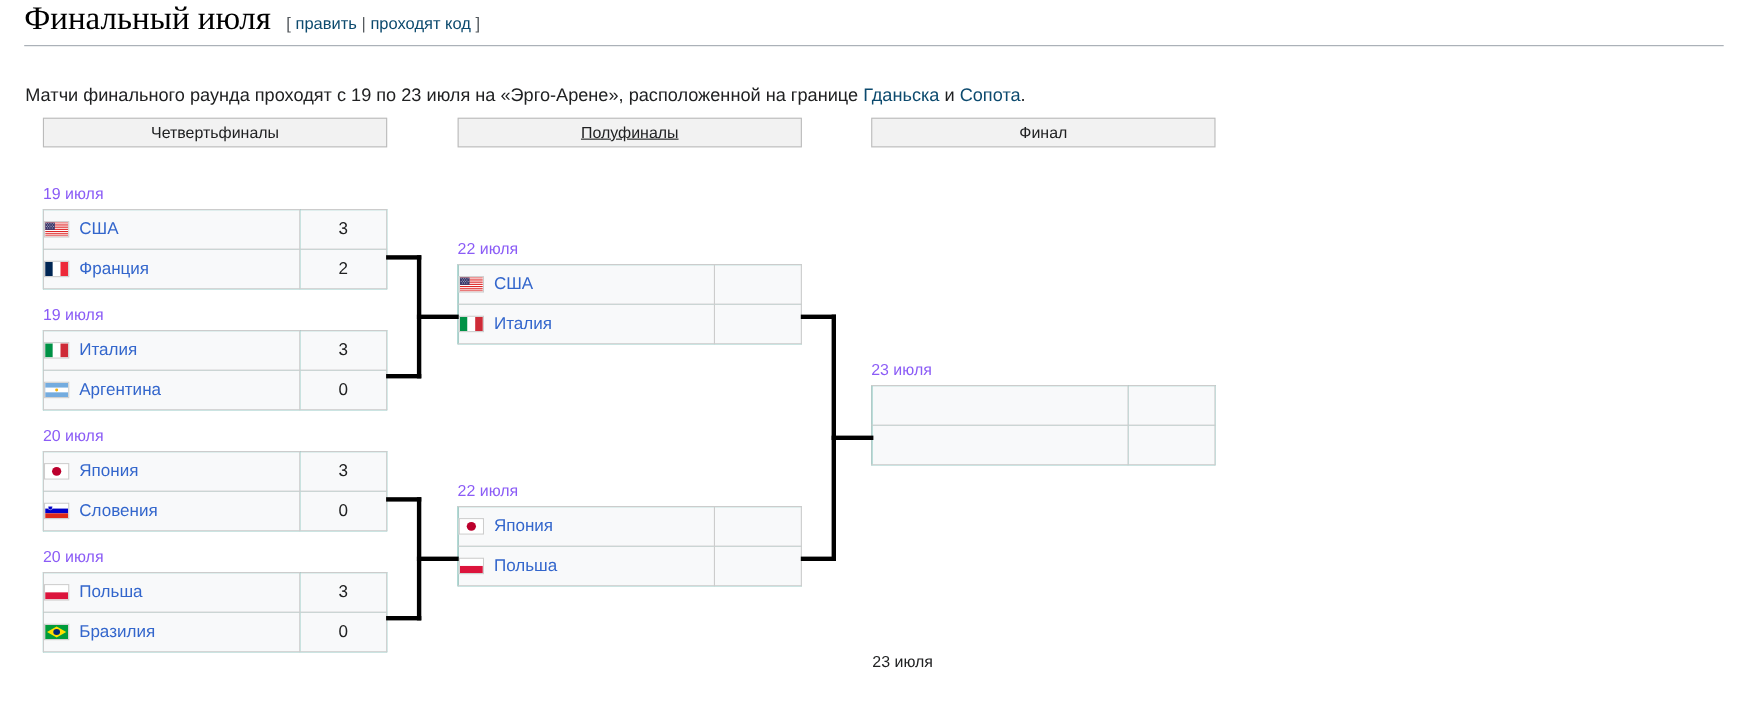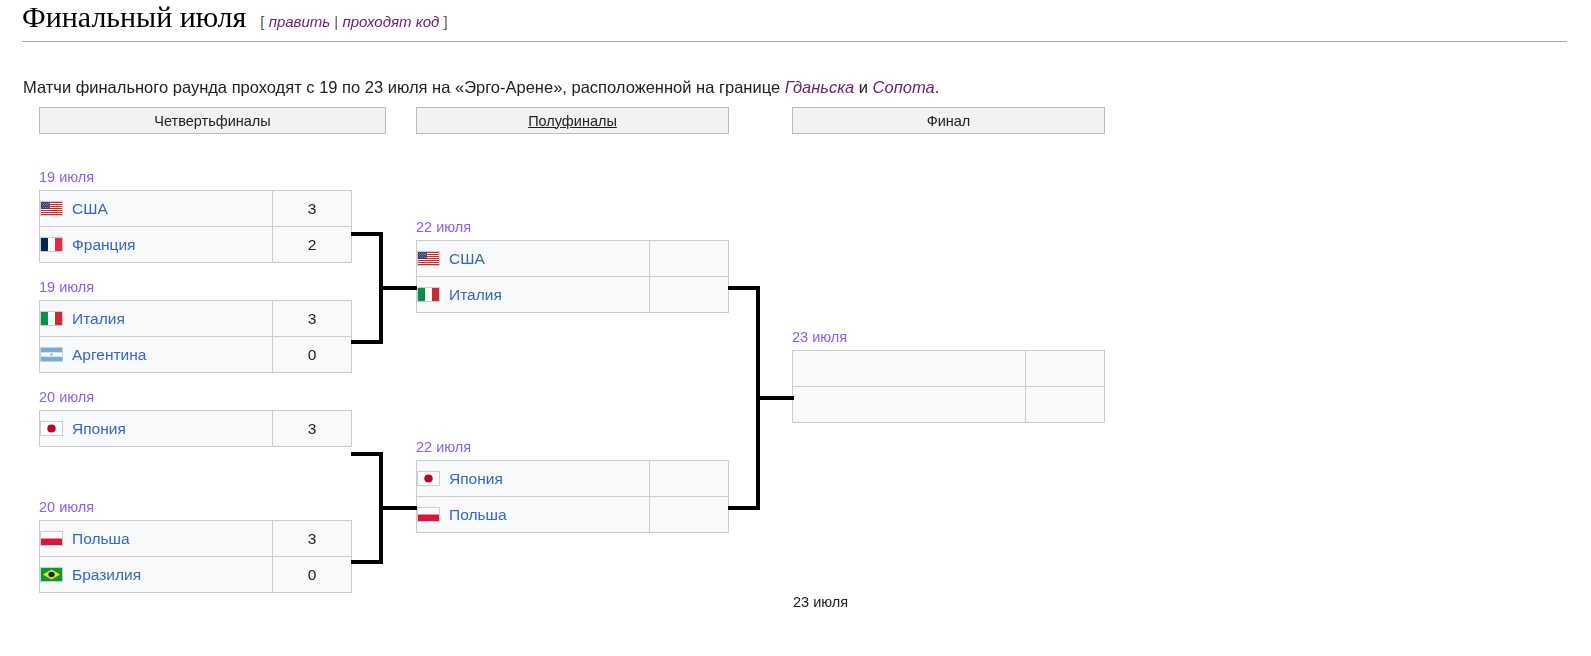--- a/index.html
+++ b/index.html
@@ -39,24 +39,23 @@
     white-space: nowrap;
   }
   #section-edit-links {
     font-size: 15px;
     color: #54595d;
     margin-left: 14px;
     white-space: nowrap;
   }
   #section-edit-links .brk { color: #54595d; }
   .wlink {
-    color: #701a75;
+    color: #0c4a6e;
     text-decoration: none;
     cursor: pointer;
-    font-style: italic;
   }
 
   
   #intro-paragraph {
     position: absolute;
     left: 23px;
     top: 58px;
     font-size: 16.5px;
     line-height: 1.5;
     color: #202122;
@@ -70,21 +69,21 @@
     height: 27px;
     background: #f2f2f2;
     border: 1px solid #bbbbbb;
     box-sizing: border-box;
     display: flex;
     align-items: center;
     justify-content: center;
     font-size: 14.5px;
     color: #202122;
   }
-  #round-header-0 { left: 39px;  top: 107px; width: 347px; }
+  #round-header-0 { left: 39px;  top: 107px; width: 313px; }
   #round-header-1 { left: 416px; top: 107px; width: 313px; text-decoration: underline; }
   #round-header-2 { left: 792px; top: 107px; width: 313px; }
 
   
   .match-block { position: absolute; }
   .match-date {
     font-size: 14.5px;
     color: #8b5cf6;
     margin-bottom: 4px;
     height: 18px;
@@ -301,20 +300,36 @@
             <svg viewBox="0 0 30 20" preserveAspectRatio="none">
               <rect width="30" height="20" fill="#ffffff"></rect>
               <circle cx="15" cy="10" r="6" fill="#bc002d"></circle>
             </svg>
           </span>
           <span class="team-name">Япония</span>
         </span>
       </td>
       <td class="score-cell">3</td>
     </tr>
+    <tr>
+      <td class="team-cell">
+        <span class="team-inner">
+          <span class="flag">
+            <svg viewBox="0 0 30 20" preserveAspectRatio="none">
+              <rect width="30" height="20" fill="#ffffff"></rect>
+              <rect y="6.67" width="30" height="6.66" fill="#0000c8"></rect>
+              <rect y="13.33" width="30" height="6.67" fill="#de2918"></rect>
+              <path d="M4 3.4 L9.5 3.4 L9.5 7.2 Q6.75 9.6 4 7.2 Z" fill="#0000c8" stroke="#ffffff" stroke-width="0.7"></path>
+            </svg>
+          </span>
+          <span class="team-name">Словения</span>
+        </span>
+      </td>
+      <td class="score-cell">0</td>
+    </tr>
   </tbody>
     </table>
 </div>
 
 <div class="match-block" style="left:39px; top:498px;">
   <div class="match-date">20 июля</div>
   <table class="match-table qf-table">
     <tbody>
         <tr>
       <td class="team-cell">

